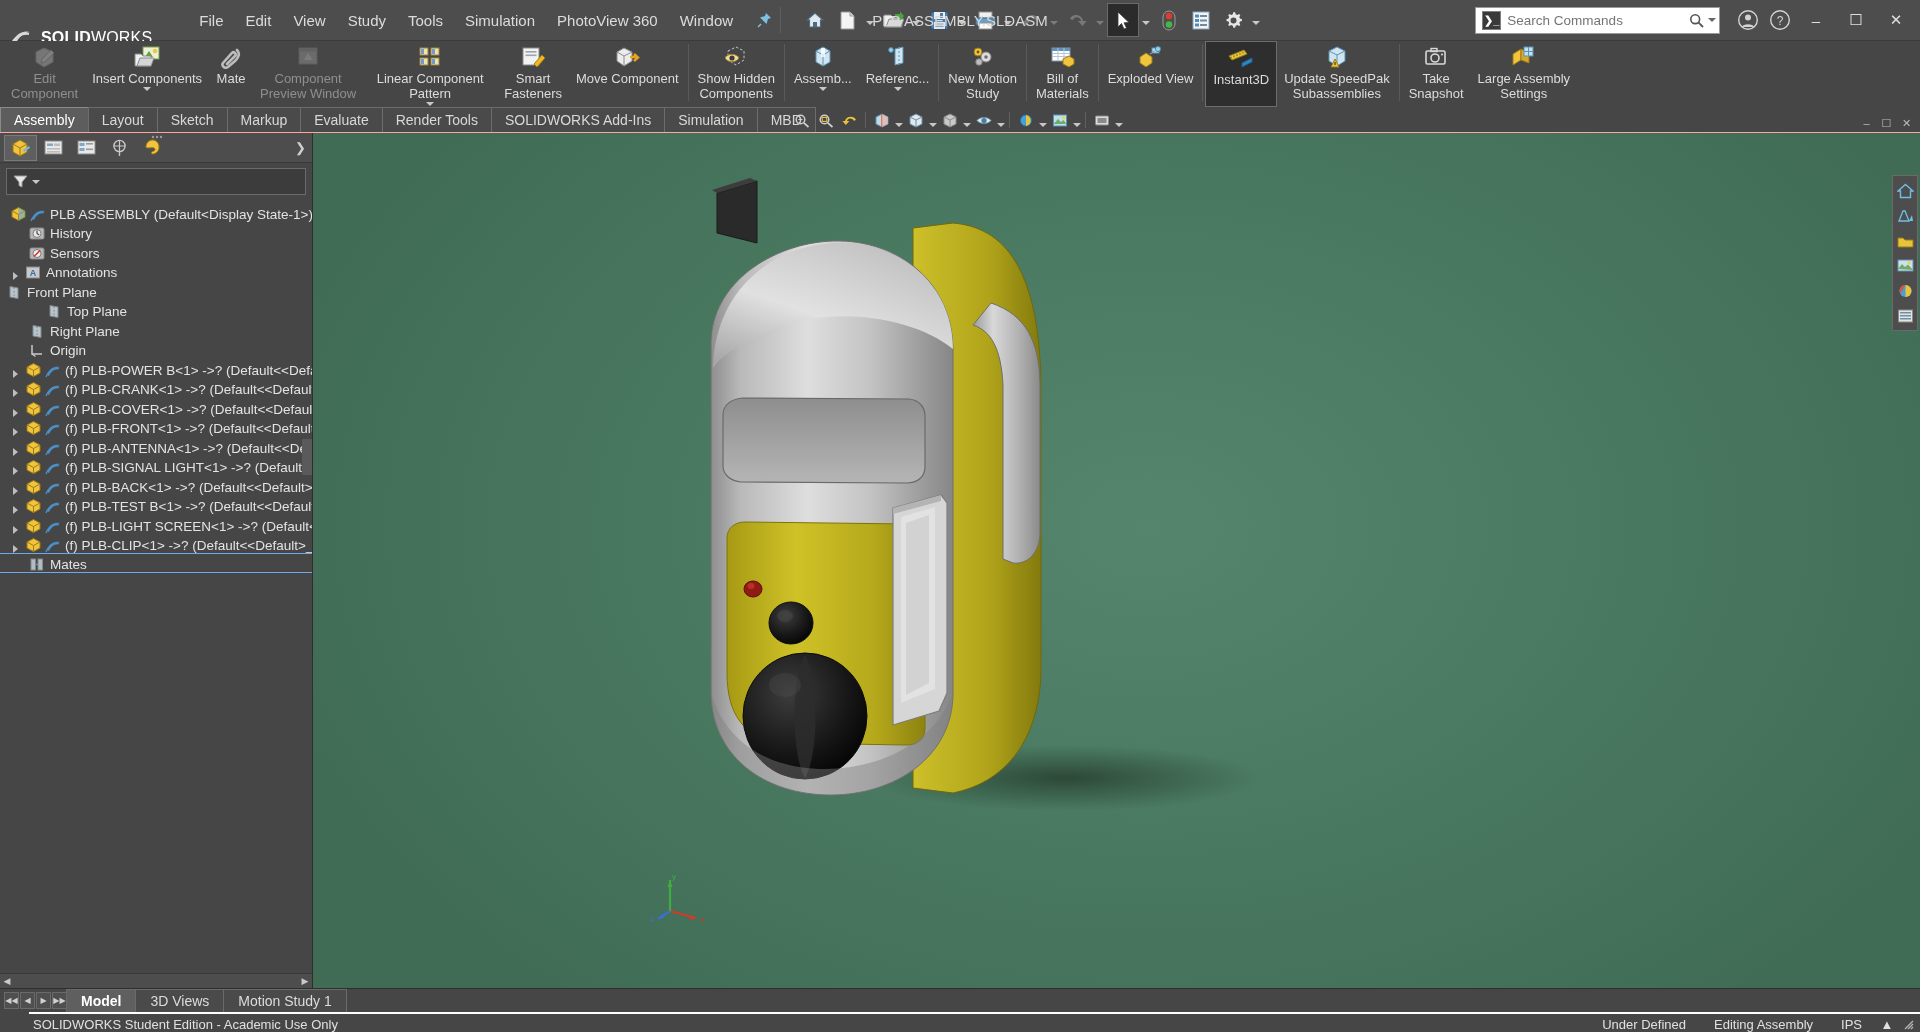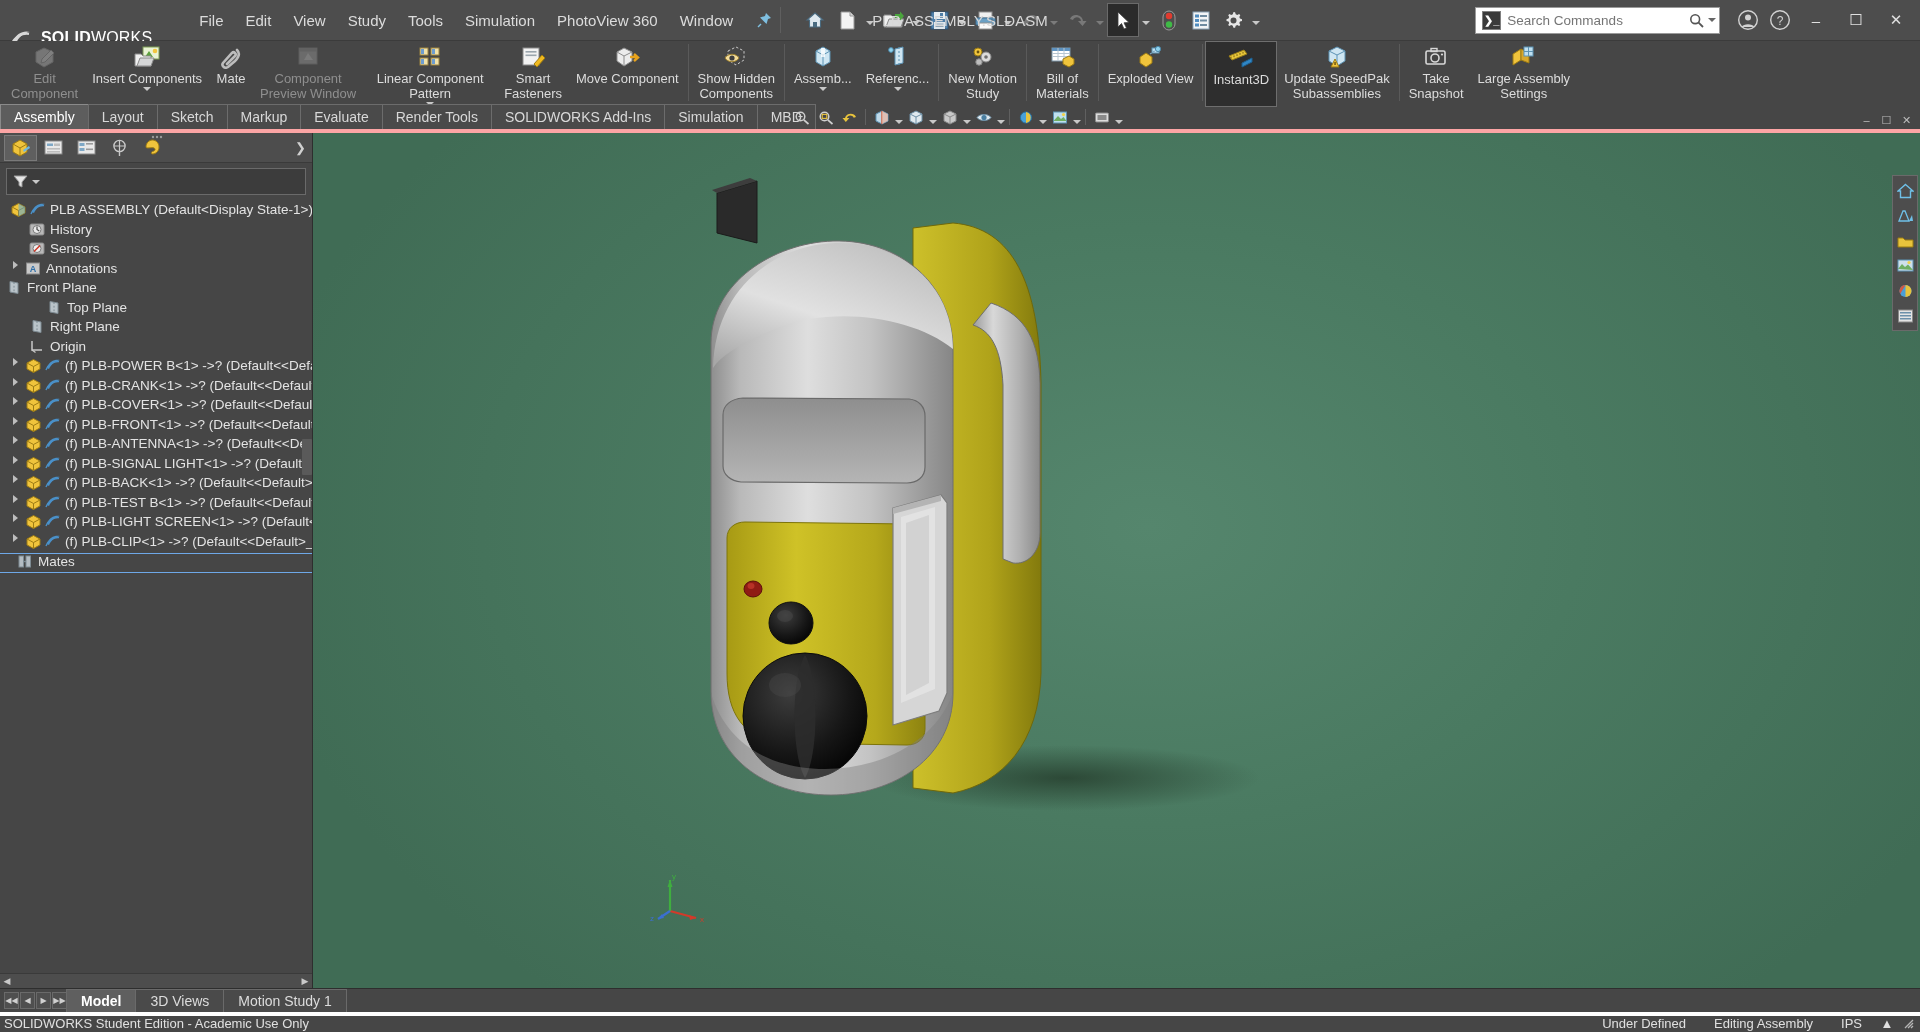--- a/index.html
+++ b/index.html
@@ -73,21 +73,21 @@
     font-size:13px; line-height:15px; color:#dcdcdc; text-align:center; max-width:120px;
   }
   .rbtn.disabled .lbl { color:#8f8f8f; }
   .rbtn.disabled .ico { opacity:.42; }
   .rbtn .drop { margin-top:1px; }
   .rsep { width:1px; background:#5a5a5a; margin:3px 2px 6px 2px; }
 
   
   .cmdtabs {
     flex:0 0 26px; height:26px; background:#464646; display:flex; align-items:flex-end; position:relative;
-    border-bottom:4px solid #fca5a5;
+    border-bottom:1px solid #fca5a5;
   }
   .ctab {
     height:25px; padding:0 13px; display:flex; align-items:center; font-size:14px; color:#d8d8d8;
     border:1px solid #6c6c6c; border-bottom:none; background:#4a4a4a; margin-right:-1px; cursor:default;
   }
   .ctab.active { background:#5d5d5d; color:#ffffff; border-color:#8a8a8a; }
   .viewtoolbar {
     position:absolute; left:790px; bottom:1px; display:flex; align-items:center; gap:1px;
   }
   .vbtn { width:23px; height:22px; display:flex;align-items:center;justify-content:center;}
@@ -113,21 +113,21 @@
   .fm-tab.active { background:#5f5f5f; border:1px solid #7a7a7a; }
   .fm-arrow { position:absolute; right:6px; font-size:13px; color:#d0d0d0;}
   .pull-handle{ position:absolute; left:150px; top:2px; width:14px;height:4px; }
 
   .filterbar {
     height:27px; margin:5px 6px 4px 6px; background:#3c3c3c; border:1px solid #6a6a6a;
     display:flex; align-items:center; padding-left:6px;
   }
   .tree { flex:1; overflow:hidden; padding-top:3px; position:relative; }
   .trow {
-    height:19.5px; display:flex; align-items:flex-start; font-size:13.5px; color:#e3e3e3;
+    height:19.5px; display:flex; align-items:flex-end; font-size:13.5px; color:#e3e3e3;
     white-space:nowrap; cursor:default; padding-left:4px;
   }
   .twist { width:15px; display:flex; align-items:center; justify-content:center; flex:0 0 15px; }
   .twist .arr { width:0;height:0;border-top:4px solid transparent;border-bottom:4px solid transparent;border-left:5px solid #bdbdbd;}
   .ticon { width:20px; display:flex; align-items:center; justify-content:center; flex:0 0 20px;}
   .ticon2 { width:19px; display:flex; align-items:center; justify-content:center; flex:0 0 19px;}
   .tlabel { padding-left:3px; overflow:hidden; }
   .trow.mates { border-top:1px solid #6ea8e8; border-bottom:1px solid #6ea8e8; }
   .tree-scrollthumb {
     position:absolute; right:0px; top:240px; width:10px; height:36px; background:#5a5a5a; border-radius:1px;
@@ -161,22 +161,22 @@
   .navb { width:15px;height:17px;display:flex;align-items:center;justify-content:center;
           border:1px solid #6a6a6a; background:#4f4f4f; color:#d0d0d0; font-size:8px;}
   .btab {
     height:23px; padding:0 14px; display:flex;align-items:center; font-size:14px; color:#dcdcdc;
     border:1px solid #6a6a6a; border-bottom:none; background:#4a4a4a; margin-left:-1px;
   }
   .btab.active { background:#5f5f5f; color:#fff; font-weight:bold; }
 
   
   .statusbar {
-    flex:0 0 20px; height:20px; background:#464646; display:flex; align-items:flex-start;
-    font-size:13px; color:#e0e0e0; border-top:4px solid #ffffff; padding-left:4px;
+    flex:0 0 20px; height:20px; background:#464646; display:flex; align-items:flex-end;
+    font-size:13px; color:#e0e0e0; border-top:2px solid #ffffff; padding-left:4px;margin-left:29px;
   }
   .sb-right { margin-left:auto; display:flex; align-items:center; gap:0; }
   .sb-seg { padding:0 14px; }
   .sb-icon { width:22px; display:flex;align-items:center;justify-content:center; }
   svg { display:block; }
 </style>
 </head>
 <body>
 
 <div class="app">
@@ -1030,21 +1030,21 @@
           </div>
           <div class="ticon2">
             <svg width="16" height="13" viewBox="0 0 16 13">
                 <path d="M2 10 C4 3, 10 1, 15 2 C11 3, 6 6, 4 11 Z" fill="#4a90c8"></path>
                 <path d="M1 12 C3 6, 9 3, 14 3.5" stroke="#4a90c8" stroke-width="1.4" fill="none"></path>
               </svg>
           </div>
           <div class="tlabel">(f) PLB-CLIP&lt;1&gt; -&gt;? (Default&lt;&lt;Default&gt;_Disp</div>
         </div>
 
-        <div class="trow mates" style="padding-left:15px">
+        <div class="trow mates" style="padding-left:27px">
           <div class="ticon">
             <svg width="16" height="15" viewBox="0 0 16 15">
                 <rect x="2" y="2" width="4.5" height="11" fill="#b4bcc2" stroke="#7d8a92"></rect>
                 <rect x="9" y="2" width="4.5" height="11" fill="#b4bcc2" stroke="#7d8a92"></rect>
                 <path d="M6.5 7.5 H9" stroke="#7d8a92" stroke-width="1.4"></path>
               </svg>
           </div>
           <div class="tlabel">Mates</div>
         </div>
 

